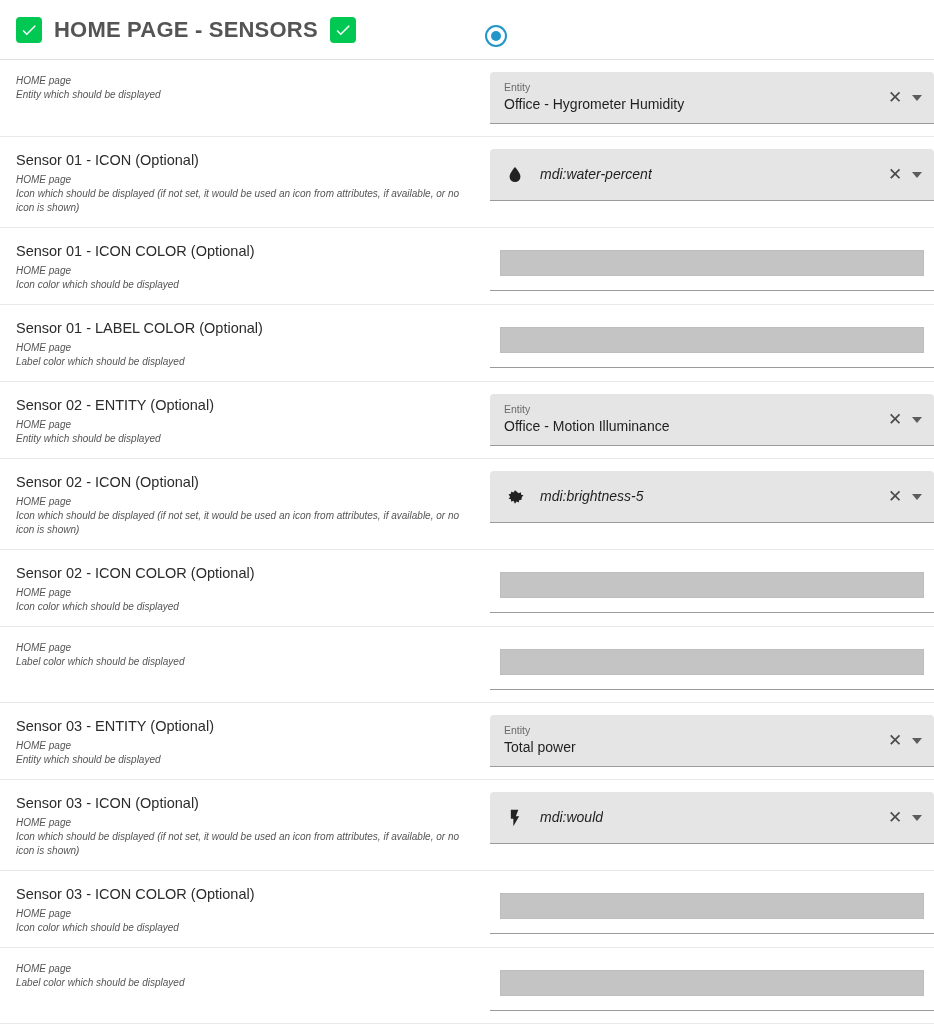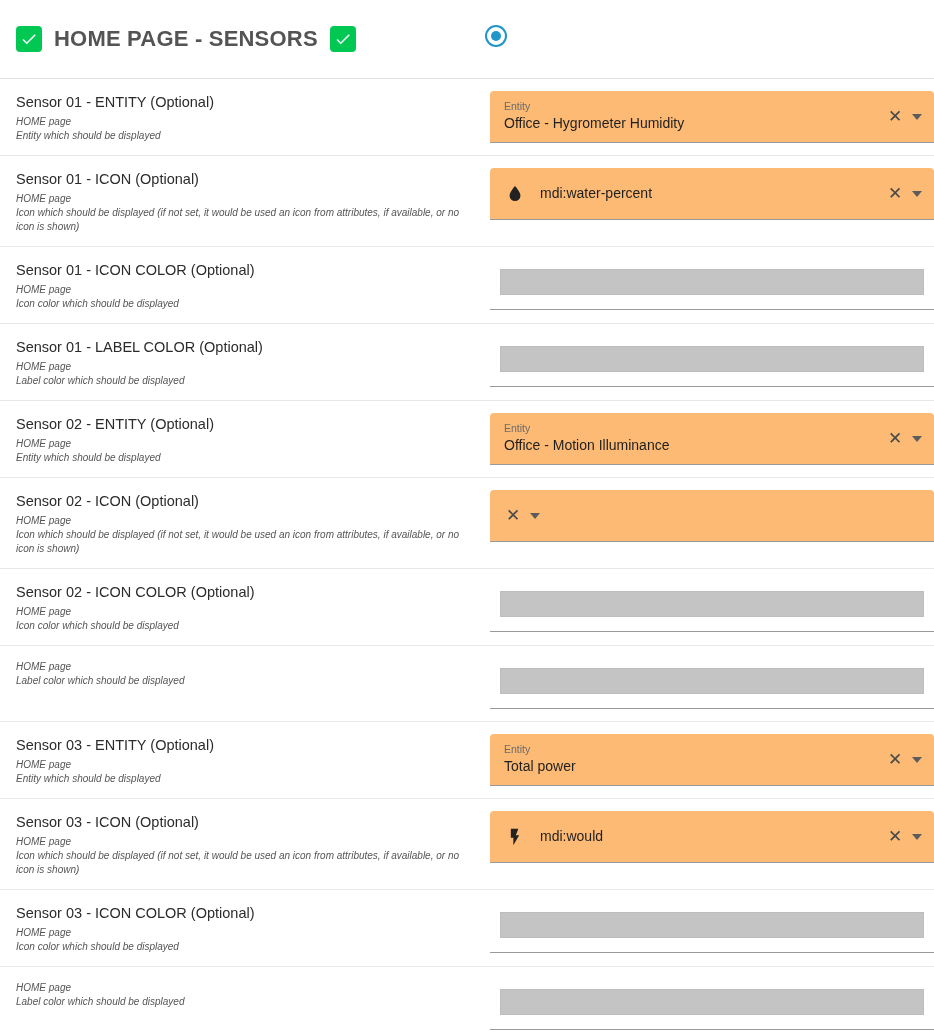--- a/index.html
+++ b/index.html
@@ -12,21 +12,21 @@
   #page {
     width: 934px;
     min-height: 1032px;
     position: relative;
     background: #ffffff;
     overflow: hidden;
   }
 
   
   .header {
-    height: 79px;
+    height: 60px;
     display: flex;
     align-items: center;
     padding: 0 0 0 16px;
     border-bottom: 1px solid #e0e0e0;
     position: relative;
   }
   .check-box {
     width: 26px;
     height: 26px;
     border-radius: 4px;
@@ -92,21 +92,21 @@
   .row-right {
     flex: 1 1 auto;
     display: flex;
     justify-content: flex-start;
     padding-left: 16px;
   }
 
   
   .field {
     width: 444px;
-    background: #fdba74;
+    background: #e5e5e5;
     border-bottom: 1px solid #9a9a9a;
     border-radius: 4px 4px 0 0;
     position: relative;
     display: flex;
     align-items: center;
     min-height: 52px;
     padding: 6px 4px 6px 14px;
   }
   .field-labels { flex: 1 1 auto; min-width: 0; }
   .field-floating-label {
@@ -121,20 +121,21 @@
     line-height: 19px;
     white-space: nowrap;
     overflow: hidden;
     text-overflow: ellipsis;
   }
   .field-icon-row {
     display: flex;
     align-items: center;
     gap: 14px;
     width: 100%;
+    font-style: italic;
   }
   .mdi-glyph {
     width: 22px;
     flex: 0 0 22px;
     display: flex;
     align-items: center;
     justify-content: center;
     color: #222;
   }
   .field-actions {
@@ -196,21 +197,20 @@
       </svg>
     </span>
     <span class="radio-outer">
       <span class="radio-inner"></span>
     </span>
   </div>
 
   <div id="rows">
       <div class="row">
         <div class="row-left">
-          <div class="row-title">Sensor 01 - ENTITY (Optional)</div>
           <div class="row-sub">HOME page</div>
           <div class="row-sub">Entity which should be displayed</div>
         </div>
         <div class="row-right">
           <div class="field">
             <div class="field-labels">
               <div class="field-floating-label">Entity</div>
               <div class="field-value">Office - Hygrometer Humidity</div>
             </div>
             <div class="field-actions">
@@ -287,20 +287,28 @@
         </div>
       </div>
       <div class="row">
         <div class="row-left">
           <div class="row-title">Sensor 02 - ICON (Optional)</div>
           <div class="row-sub">HOME page</div>
           <div class="row-sub">Icon which should be displayed (if not set, it would be used an icon from attributes, if available, or no icon is shown)</div>
         </div>
         <div class="row-right">
           <div class="field">
+            <div class="field-icon-row">
+              <span class="mdi-glyph">
+                <svg width="20" height="20" viewBox="0 0 24 24">
+                  <path d="M12 8a4 4 0 1 0 0 8 4 4 0 0 0 0-8zm8.3 4 1.9-2.2-2.8-.6-.4-2.9-2.6 1.2L12 4l-1.9 2.5-2.6-1.2-.4 2.9-2.8.6L6.2 12l-1.9 2.2 2.8.6.4 2.9 2.6-1.2L12 20l1.9-2.5 2.6 1.2.4-2.9 2.8-.6L20.3 12z" fill="currentColor"></path>
+                </svg>
+              </span>
+              <div class="field-value">mdi:brightness-5</div>
+            </div>
             <div class="field-actions">
               <span class="clear-icon">✕</span>
               <span class="caret-icon"></span>
             </div>
           </div>
         </div>
       </div>
       <div class="row">
         <div class="row-left">
           <div class="row-title">Sensor 02 - ICON COLOR (Optional)</div>

